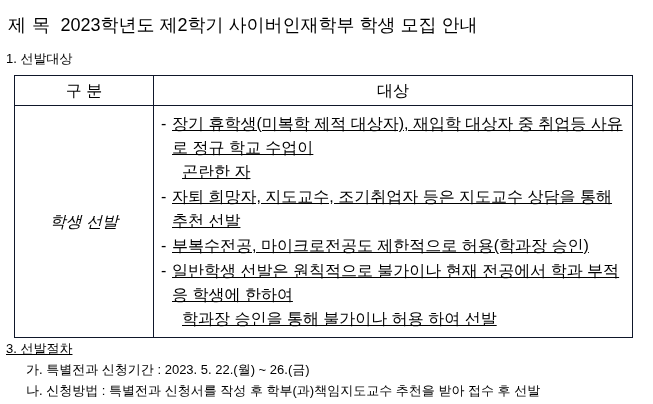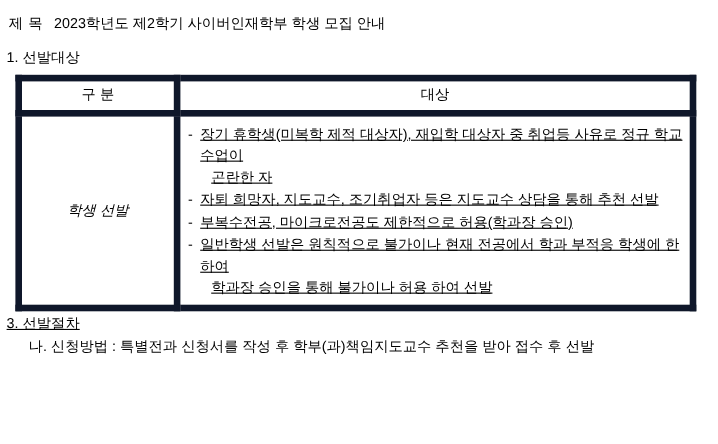--- a/index.html
+++ b/index.html
@@ -18,21 +18,21 @@
   }
   .page {
     position: relative;
     width: 653px;
     height: 404px;
     padding: 0;
     box-sizing: border-box;
   }
   .title-row {
     margin: 12px 0 0 8px;
-    font-size: 13px;
+    font-size: 18px;
     white-space: nowrap;
   }
   .title-label {
     letter-spacing: 0.5px;
   }
   .title-text {
     margin-left: 10px;
   }
   .intro {
     margin: 14px 12px 0 8px;
@@ -44,24 +44,24 @@
     margin: 12px 0 0 6px;
     font-size: 13px;
   }
   table.tbl {
     border-collapse: collapse;
     width: 619px;
     margin: 6px 0 0 14px;
     table-layout: fixed;
   }
   table.tbl th, table.tbl td {
-    border: 6px solid #0f172a;
+    border: 1px solid #0f172a;
     padding: 3px 4px;
     font-weight: normal;
-    font-size: 13px;
+    font-size: 16px;
     vertical-align: middle;
   }
   table.tbl th {
     text-align: center;
     height: 20px;
   }
   .col-a { width: 130px; }
   .cell-center {
     text-align: center;
     font-style: italic;
@@ -136,15 +136,16 @@
               <span class="cont">학과장 승인을 통해 불가이나 허용 하여 선발</span>
             </li>
           </ul>
         </td>
       </tr>
     </tbody>
   </table>
 
   <div class="after-table" style="margin-top:2px;text-decoration:underline;">3. 선발절차</div>
 
+  <div class="sub-line">가.  특별전과 신청기간 : 2023.  5.  22.(월) ~ 26.(금)</div>
   <div class="sub-line">나.  신청방법 : 특별전과 신청서를 작성  후  학부(과)책임지도교수 추천을 받아 접수 후 선발</div>
 
 </div>
 
 </body></html>

